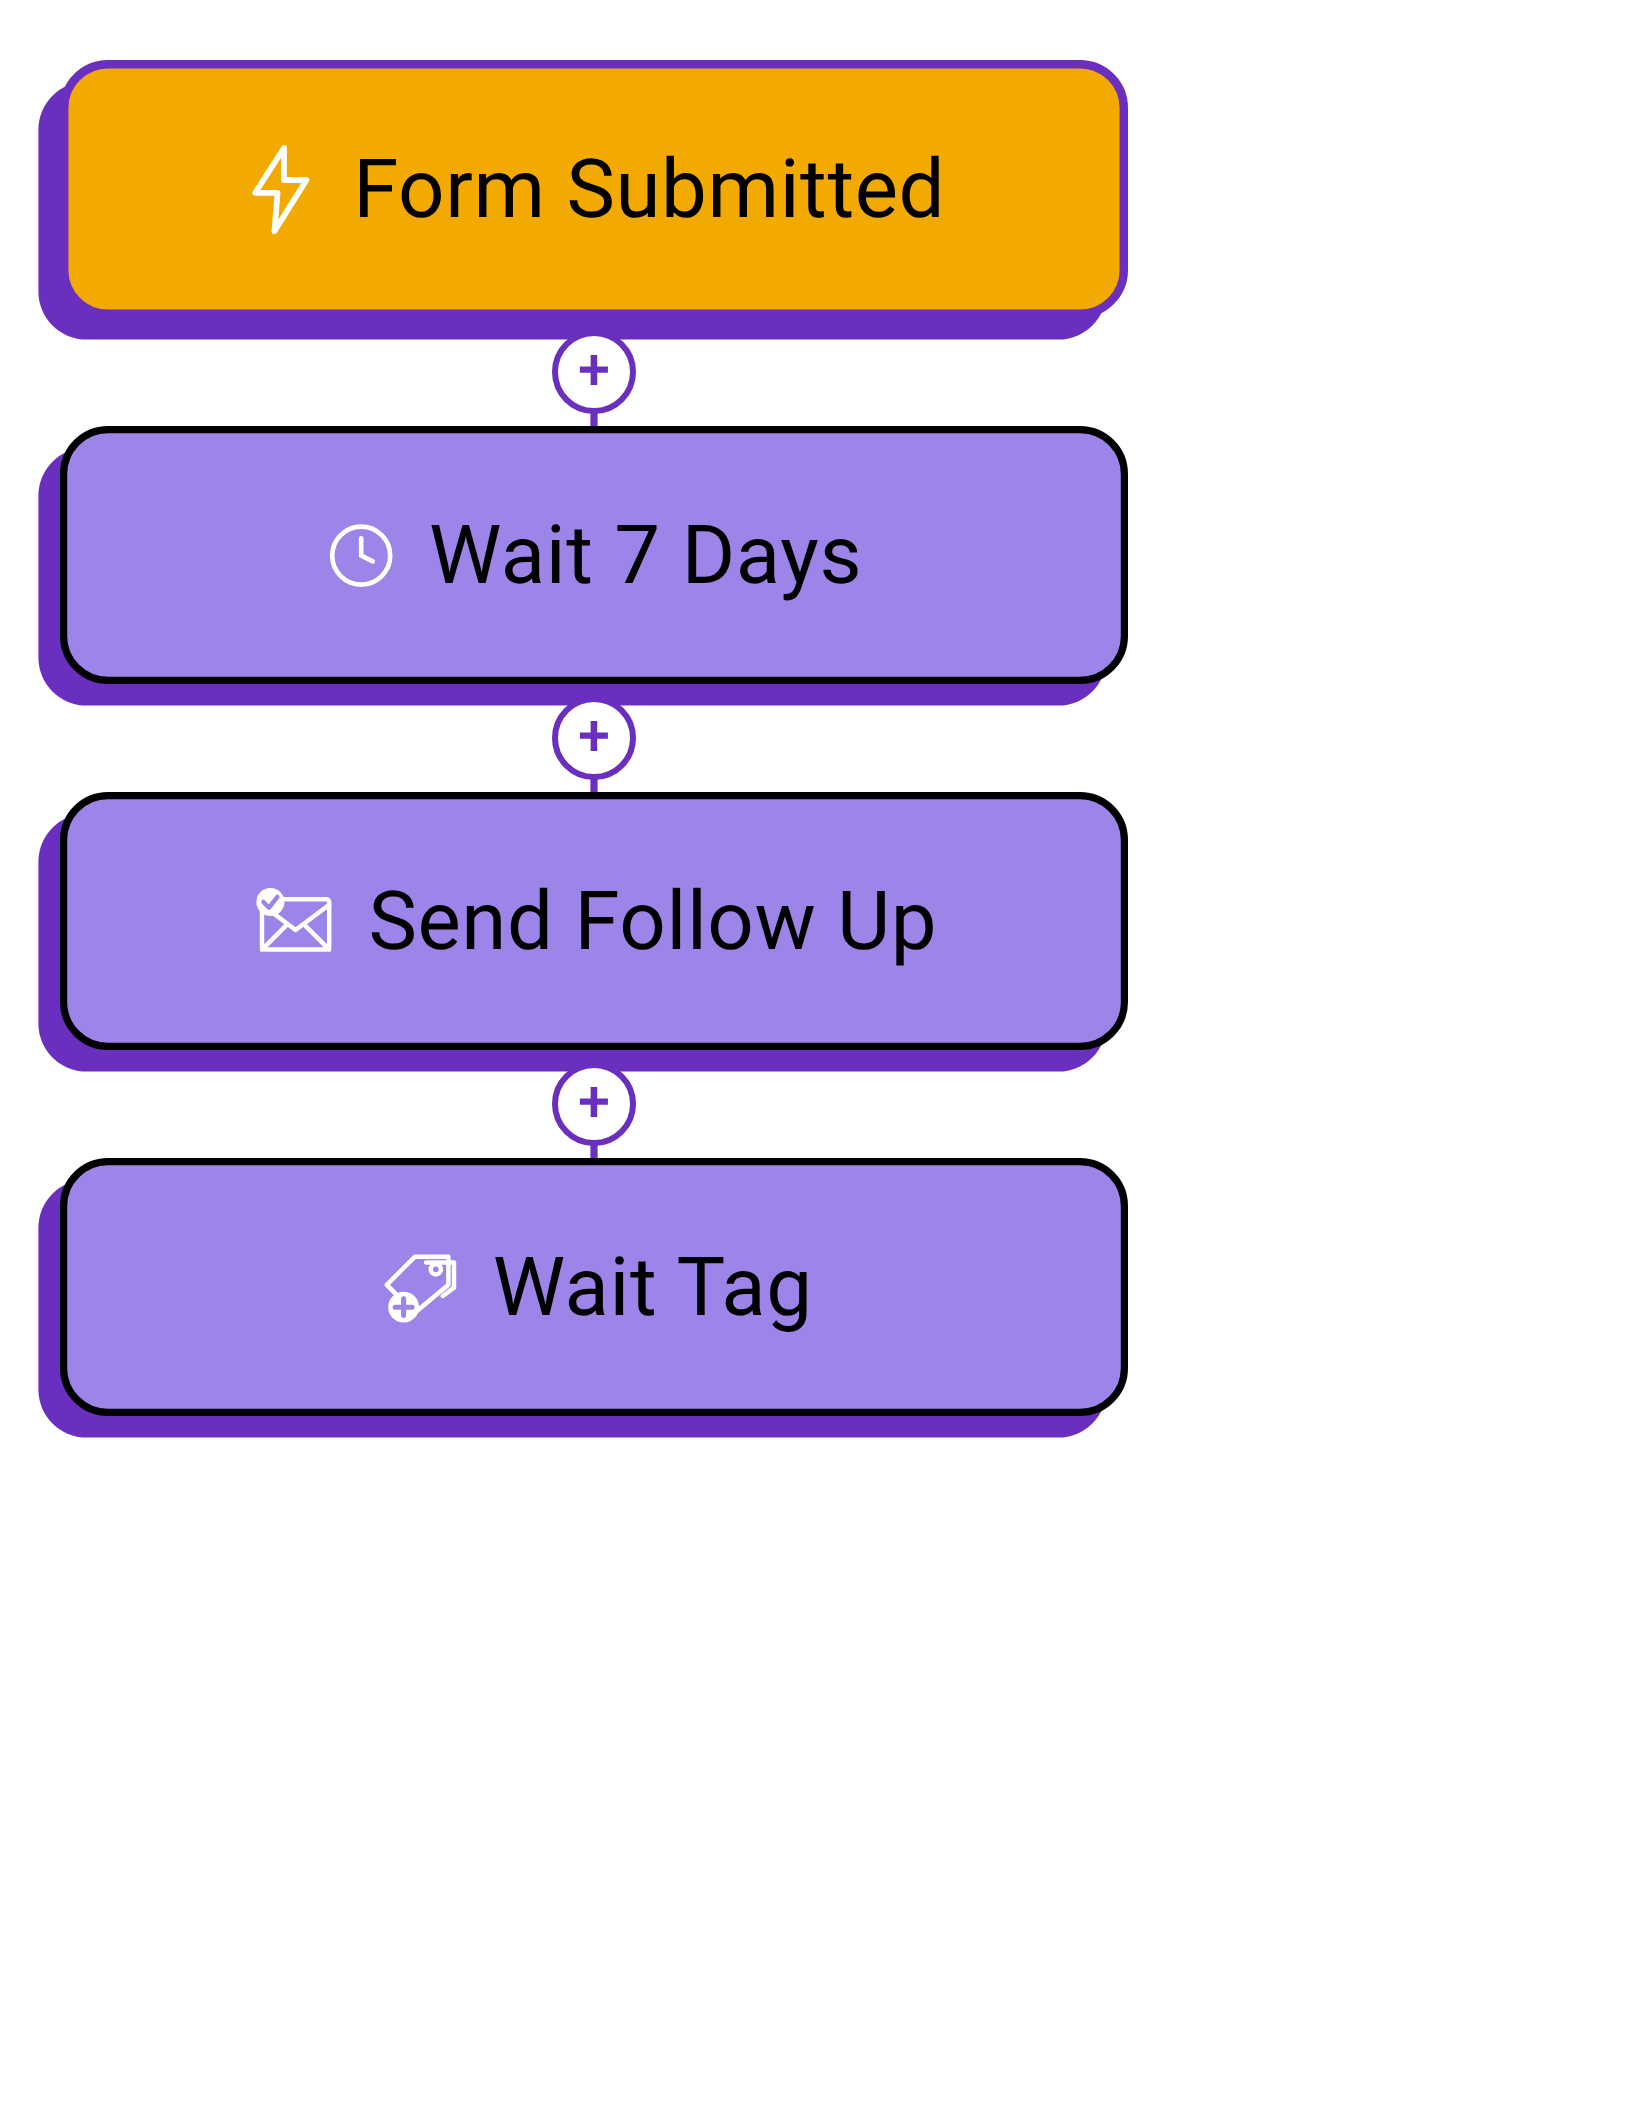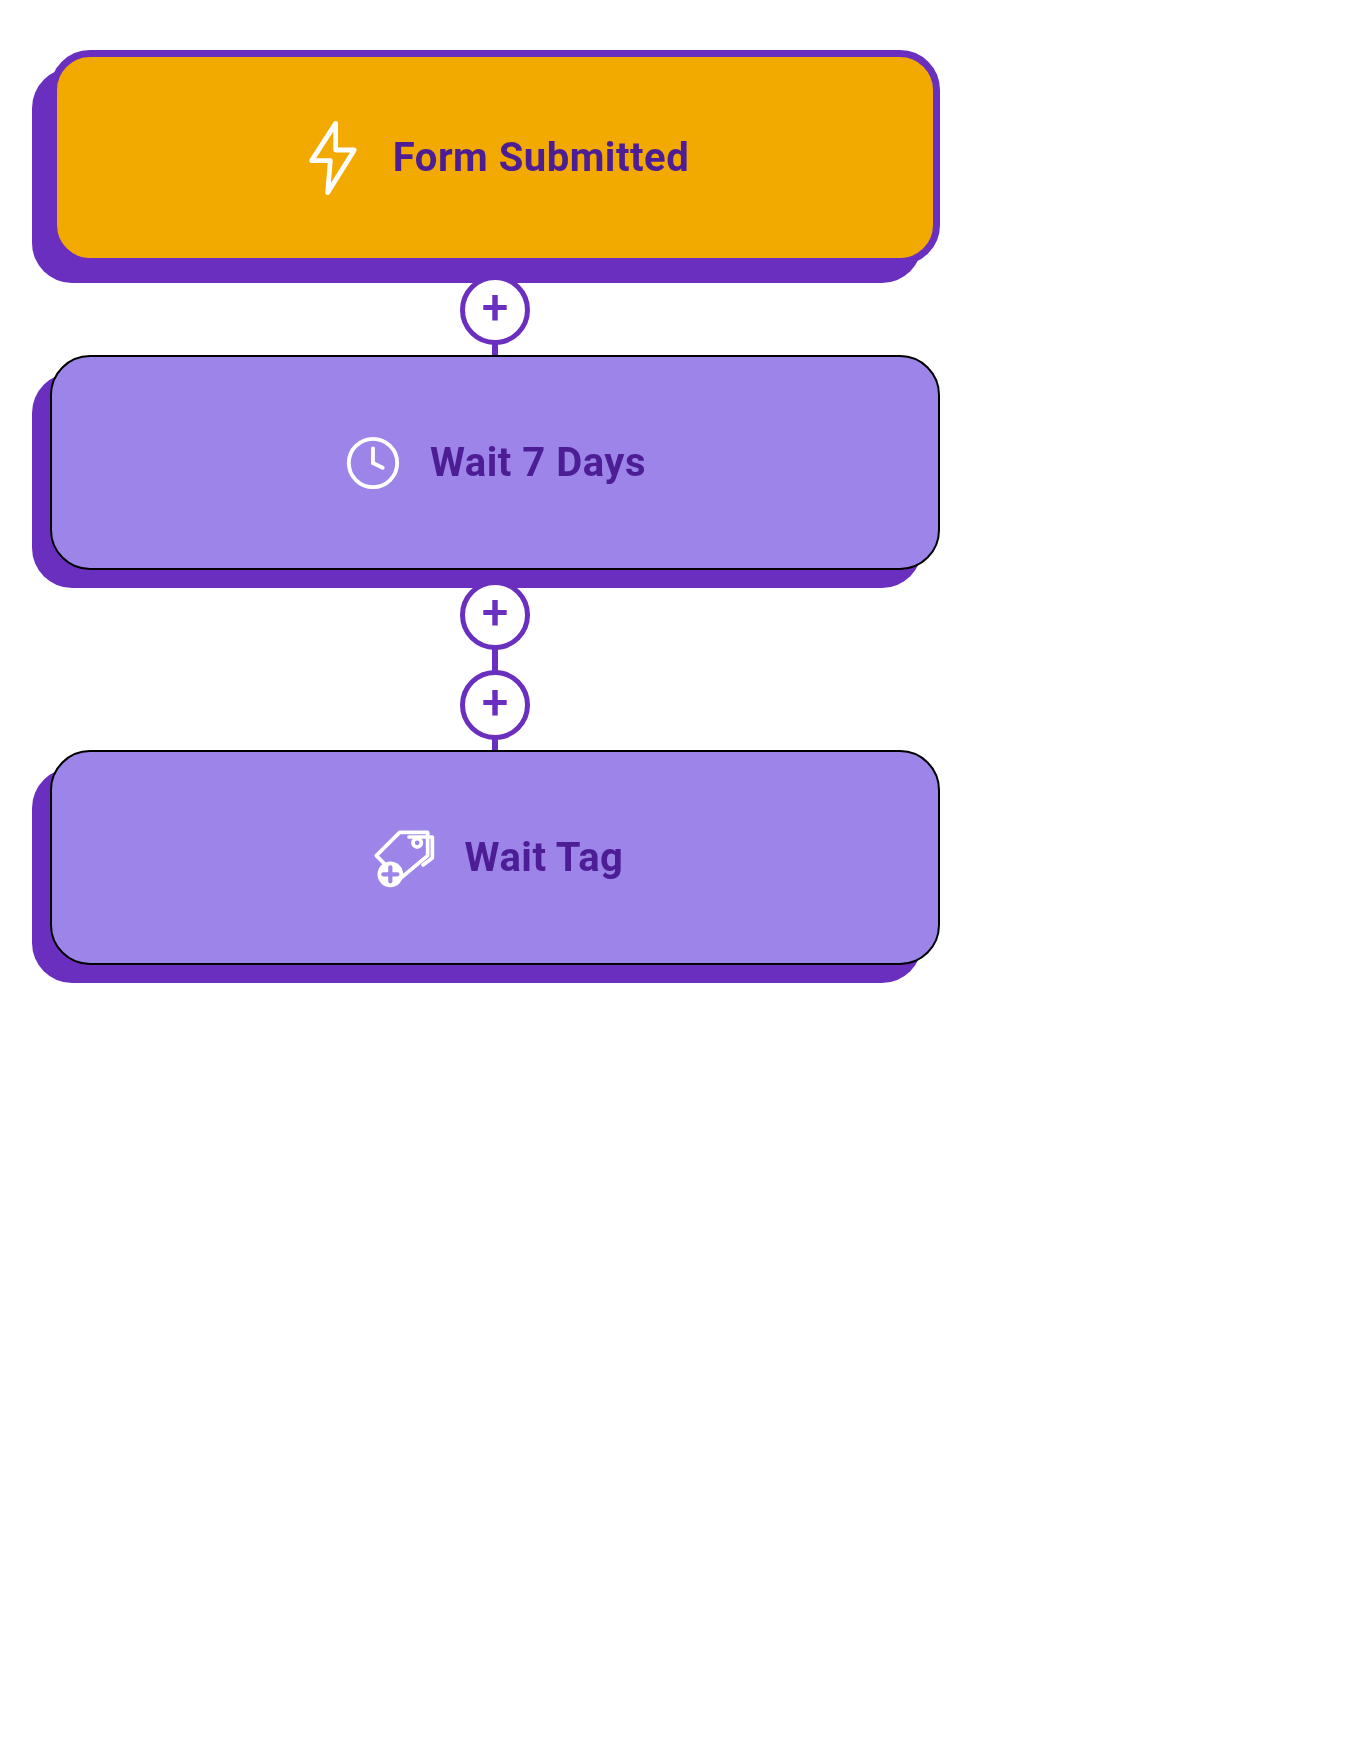--- a/index.html
+++ b/index.html
@@ -34,26 +34,26 @@
     position: relative;
     box-shadow: -18px 18px 0 0 #6a2fbf;
     cursor: pointer;
   }
   .node.trigger {
     background: #f2a900;
     border: 7px solid #6a2fbf;
   }
   .node.action {
     background: #9d84e8;
-    border: 2px solid #000000;
+    border: 6px solid #000000;
   }
   .node-label {
-    color: #4c1d95;
-    font-size: 40px;
-    font-weight: 700;
+    color: #000000;
+    font-size: 68px;
+    font-weight: 400;
     letter-spacing: 0.5px;
   }
   .icon {
     color: #ffffff;
     flex-shrink: 0;
     display: flex;
     align-items: center;
     justify-content: center;
   }
   .connector {
@@ -115,20 +115,33 @@
       </span>
       <span class="node-label">Wait 7 Days</span>
     </div>
 
     <div class="connector">
       <div class="plus-btn">
         <span>+</span>
       </div>
     </div>
 
+    <div class="node action">
+      <span class="icon">
+        <svg width="70" height="58" viewBox="0 0 30 24" fill="none" stroke="currentColor" stroke-width="1.6" stroke-linecap="round" stroke-linejoin="round">
+          <rect x="4" y="4" width="24" height="18" rx="1"></rect>
+          <path d="M4 6 L16 15 L28 6"></path>
+          <path d="M4 22 L13 13"></path>
+          <path d="M28 22 L19 13"></path>
+          <circle cx="7" cy="5" r="5" fill="currentColor" stroke="none"></circle>
+          <path d="M4.5 5 L6.5 7 L9.5 3.2" stroke="#9d84e8" stroke-width="1.6" fill="none"></path>
+        </svg>
+      </span>
+      <span class="node-label">Send Follow Up</span>
+    </div>
 
     <div class="connector">
       <div class="plus-btn">
         <span>+</span>
       </div>
     </div>
 
     <div class="node action">
       <span class="icon">
         <svg width="70" height="62" viewBox="0 0 30 26" fill="none" stroke="currentColor" stroke-width="1.6" stroke-linecap="round" stroke-linejoin="round">

